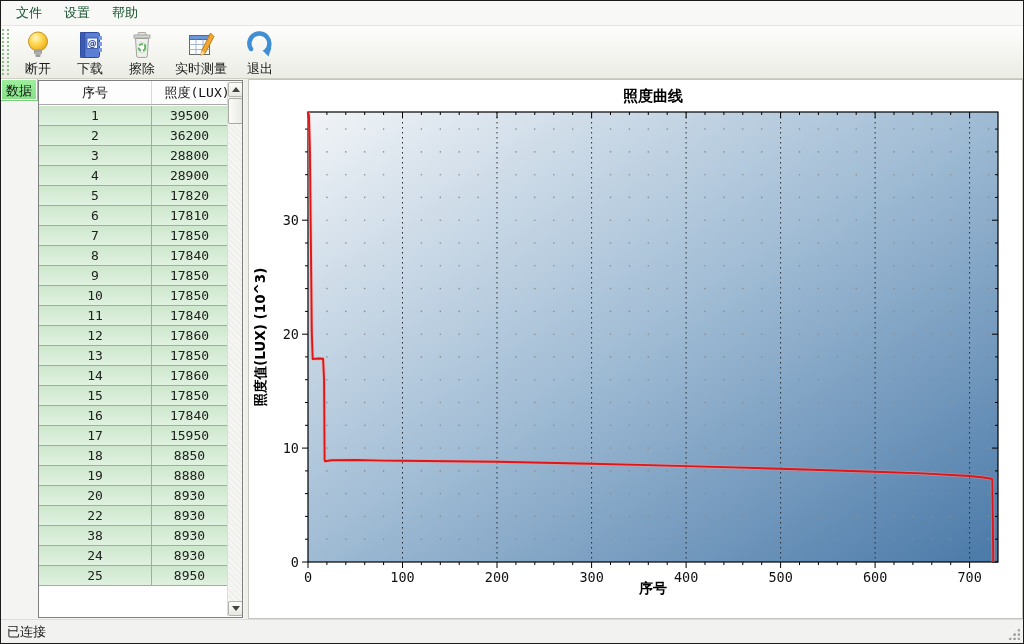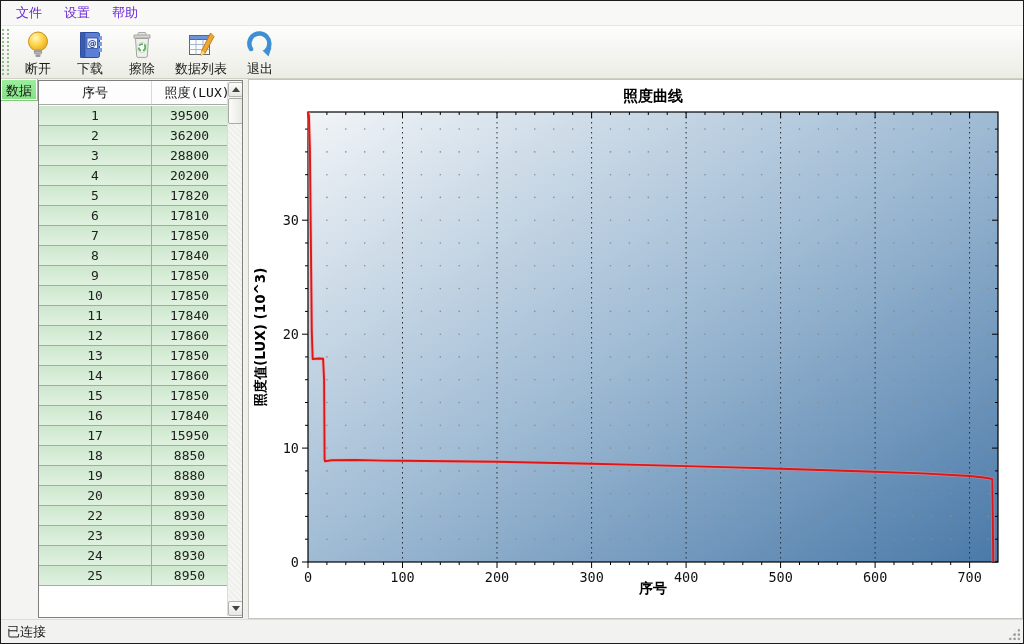--- a/index.html
+++ b/index.html
@@ -1,21 +1,21 @@
 <!DOCTYPE html>
 <html><head>
 <meta charset="utf-8">
 <style>
   * { margin:0; padding:0; box-sizing:border-box; }
   html,body { width:1024px; height:644px; font-family:"DejaVu Sans","Liberation Sans",sans-serif; }
   .window { width:1024px; height:644px; border:1px solid #1c1c1c; background:#f0f0ee; display:flex; flex-direction:column; overflow:hidden; }
 
   
   .menubar { height:25px; background:#f8f8f6; border-bottom:1px solid #e6e6e2; display:flex; align-items:center; padding-left:4px; flex:0 0 auto; }
-  .menu-item { font-size:13px; color:#6d28d9; padding:3px 11px; cursor:default; }
+  .menu-item { font-size:13px; color:#14532d; padding:3px 11px; cursor:default; }
 
   
   .toolbar { height:53px; background:linear-gradient(180deg,#fdfdfc 0%,#f3f4ee 60%,#ebecE4 100%); border-bottom:1px solid #cfcfc6; display:flex; align-items:stretch; padding:1px 0 1px 0; flex:0 0 auto; }
   .gripper { width:7px; margin:2px 3px 2px 1px; border-left:2px dotted #8fbe8f; border-right:2px dotted #8fbe8f; }
   .tb-btn { display:flex; flex-direction:column; align-items:center; justify-content:flex-start; padding:2px 7px 1px 7px; min-width:52px; cursor:default; }
   .tb-icon { width:32px; height:32px; display:block; }
   .tb-icon svg { width:32px; height:32px; display:block; }
   .tb-label { font-size:13px; color:#1a1a1a; margin-top:-1px; white-space:nowrap;text-align:center; }
 
   
@@ -119,21 +119,21 @@
             <g stroke="#9ab0cc" stroke-width="0.9">
               <line x1="4.5" y1="15.5" x2="24.5" y2="15.5"></line>
               <line x1="4.5" y1="20.5" x2="24.5" y2="20.5"></line>
               <line x1="11" y1="10.5" x2="11" y2="25.5"></line>
               <line x1="18" y1="10.5" x2="18" y2="25.5"></line>
             </g>
             <polygon points="25.5,4 29,7.5 20,24.5 15.8,26.2 16.8,21.5" fill="#f0a830" stroke="#b87818" stroke-width="0.9"></polygon>
             <polygon points="16.8,21.5 20,24.5 15.8,26.2" fill="#f6d9a8"></polygon>
           </svg>
         </span>
-        <span class="tb-label">数据列表</span>
+        <span class="tb-label">实时测量</span>
       </div>
       <div class="tb-btn">
         <span class="tb-icon">
           <svg viewBox="0 0 32 32">
             <path d="M7 20 A 10 10 0 1 1 22.5 21.5" fill="none" stroke="#3f8fd4" stroke-width="4.5" stroke-linecap="round"></path>
             <polygon points="27.5,18.5 24.5,27.5 18.5,21.5" fill="#3f8fd4"></polygon>
           </svg>
         </span>
         <span class="tb-label">退出</span>
       </div>
@@ -158,21 +158,21 @@
             <div class="trow">
               <div class="cell c0">2</div>
               <div class="cell c1">36200</div>
             </div>
             <div class="trow">
               <div class="cell c0">3</div>
               <div class="cell c1">28800</div>
             </div>
             <div class="trow">
               <div class="cell c0">4</div>
-              <div class="cell c1">20200</div>
+              <div class="cell c1">28900</div>
             </div>
             <div class="trow">
               <div class="cell c0">5</div>
               <div class="cell c1">17820</div>
             </div>
             <div class="trow">
               <div class="cell c0">6</div>
               <div class="cell c1">17810</div>
             </div>
             <div class="trow">
@@ -229,21 +229,21 @@
             </div>
             <div class="trow">
               <div class="cell c0">20</div>
               <div class="cell c1">8930</div>
             </div>
             <div class="trow">
               <div class="cell c0">22</div>
               <div class="cell c1">8930</div>
             </div>
             <div class="trow">
-              <div class="cell c0">23</div>
+              <div class="cell c0">38</div>
               <div class="cell c1">8930</div>
             </div>
             <div class="trow">
               <div class="cell c0">24</div>
               <div class="cell c1">8930</div>
             </div>
             <div class="trow">
               <div class="cell c0">25</div>
               <div class="cell c1">8950</div>
             </div>

